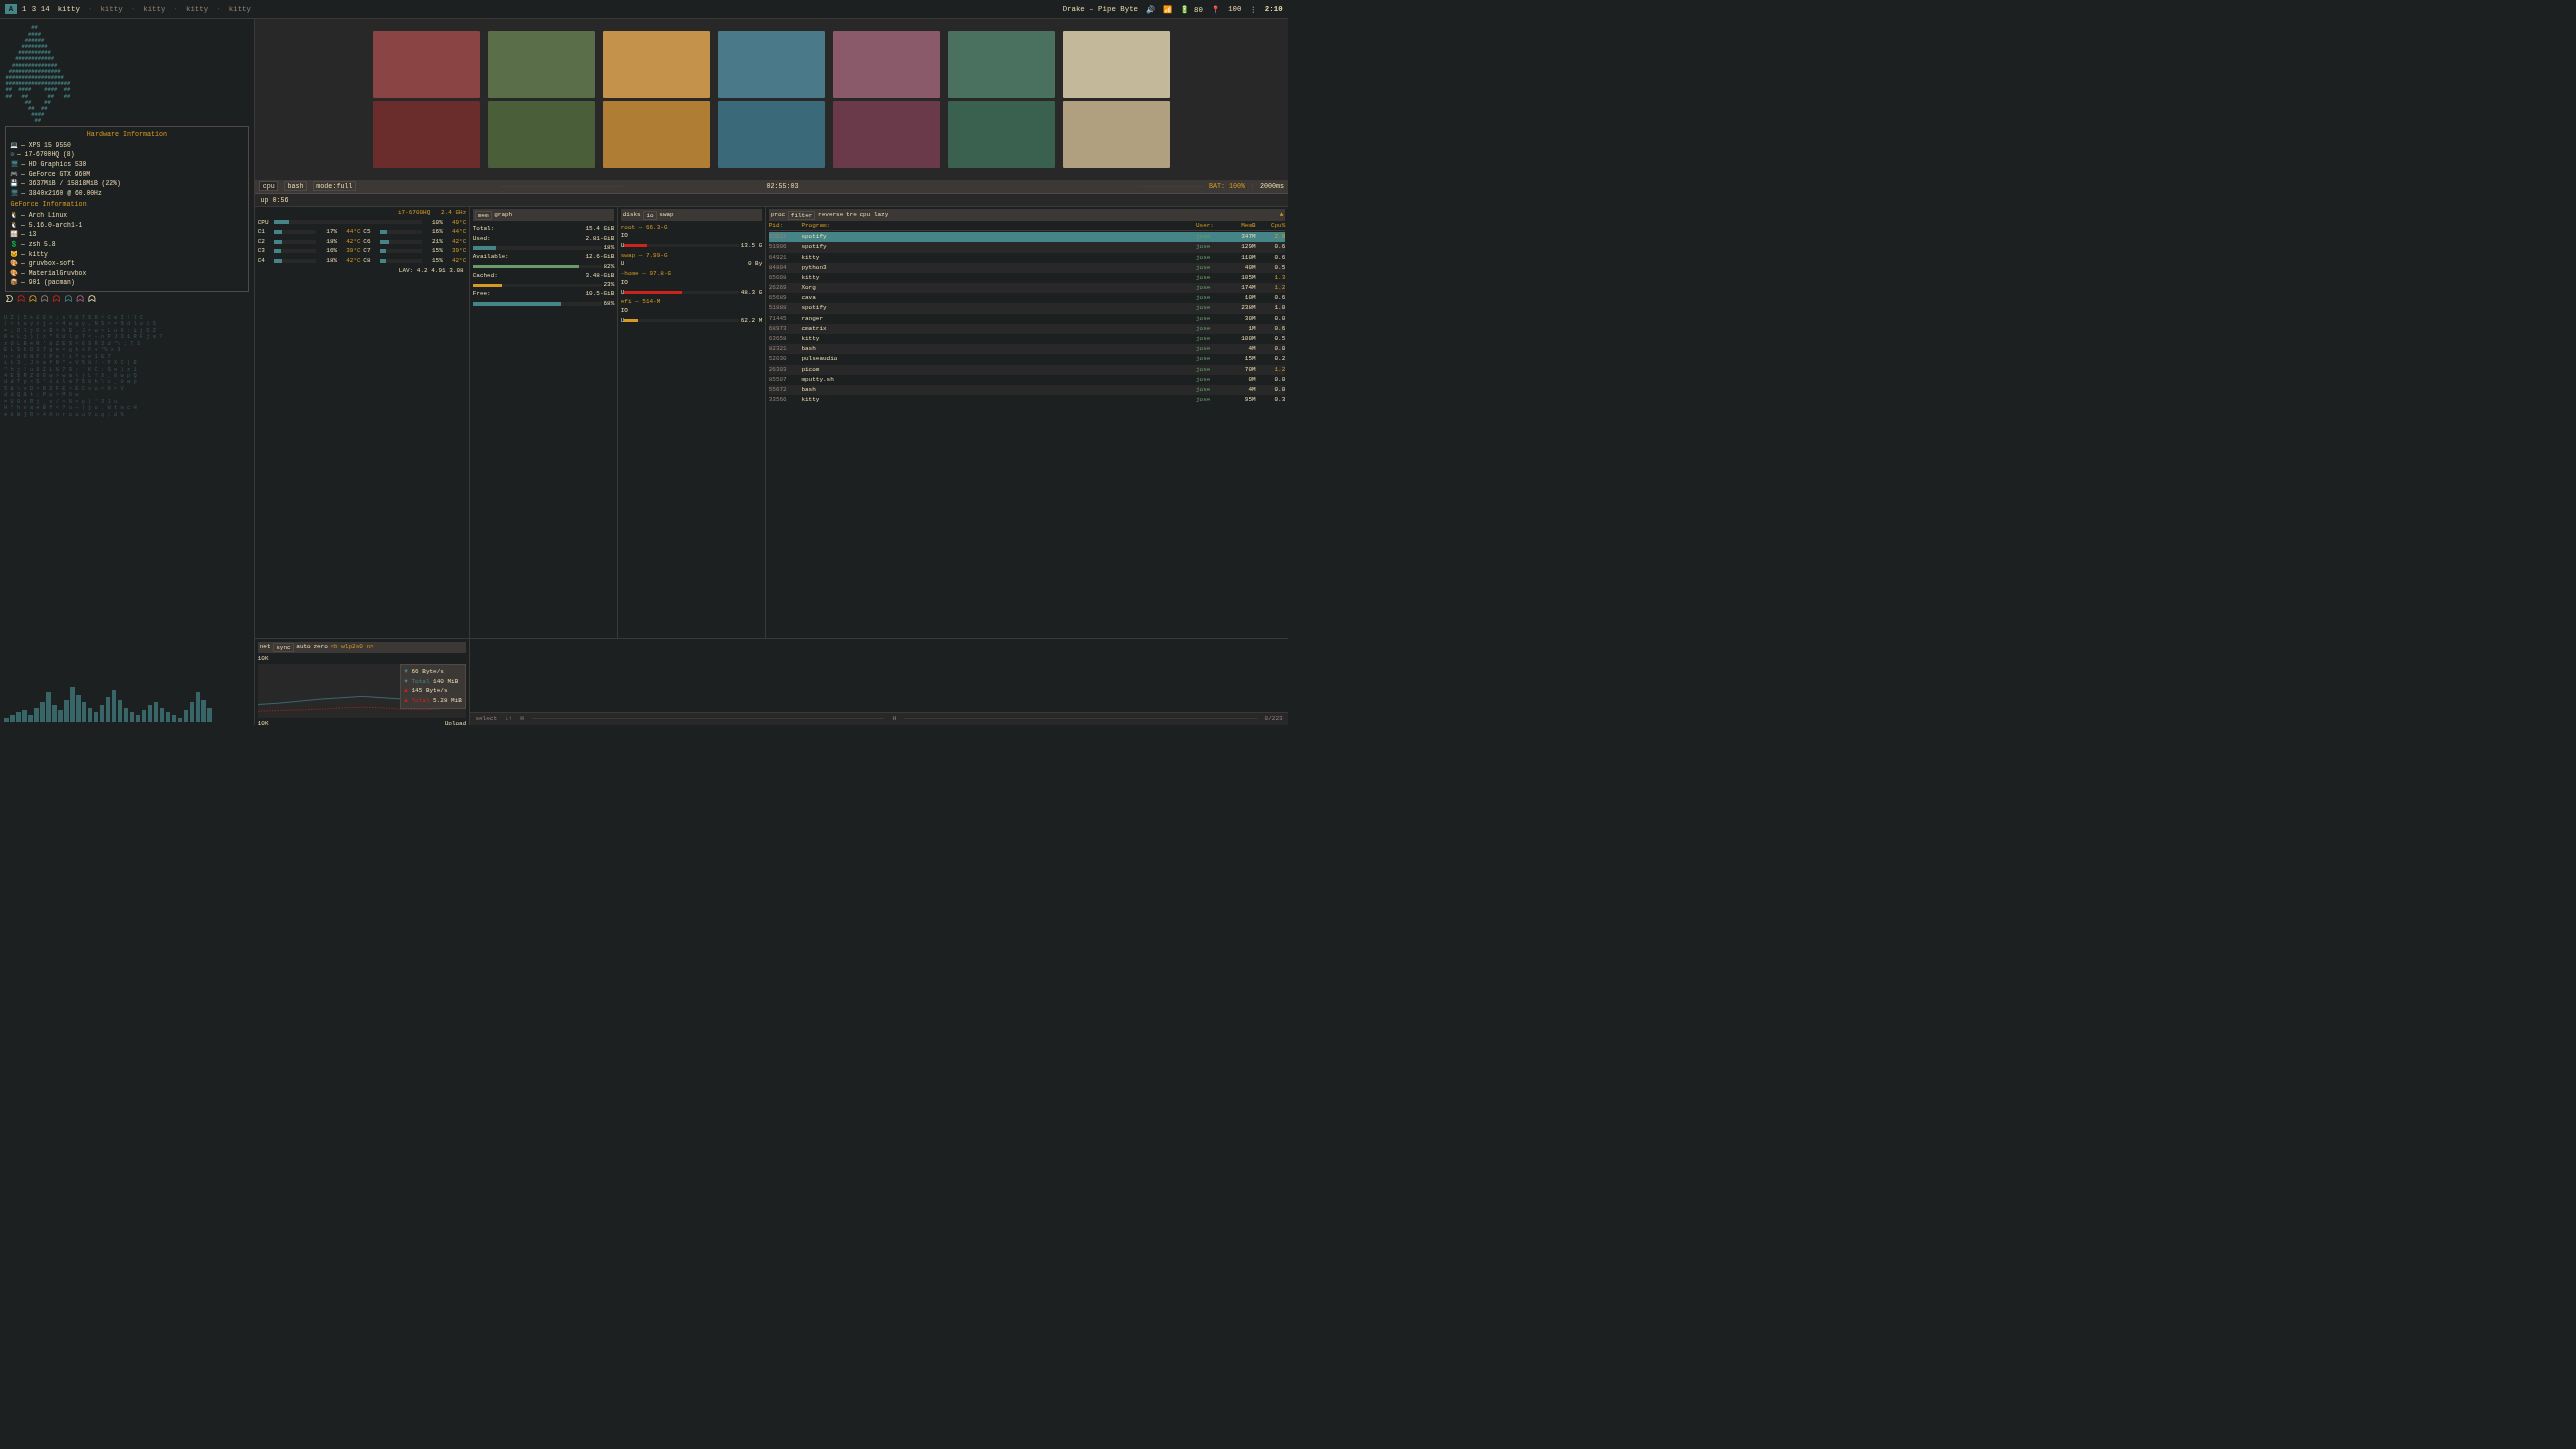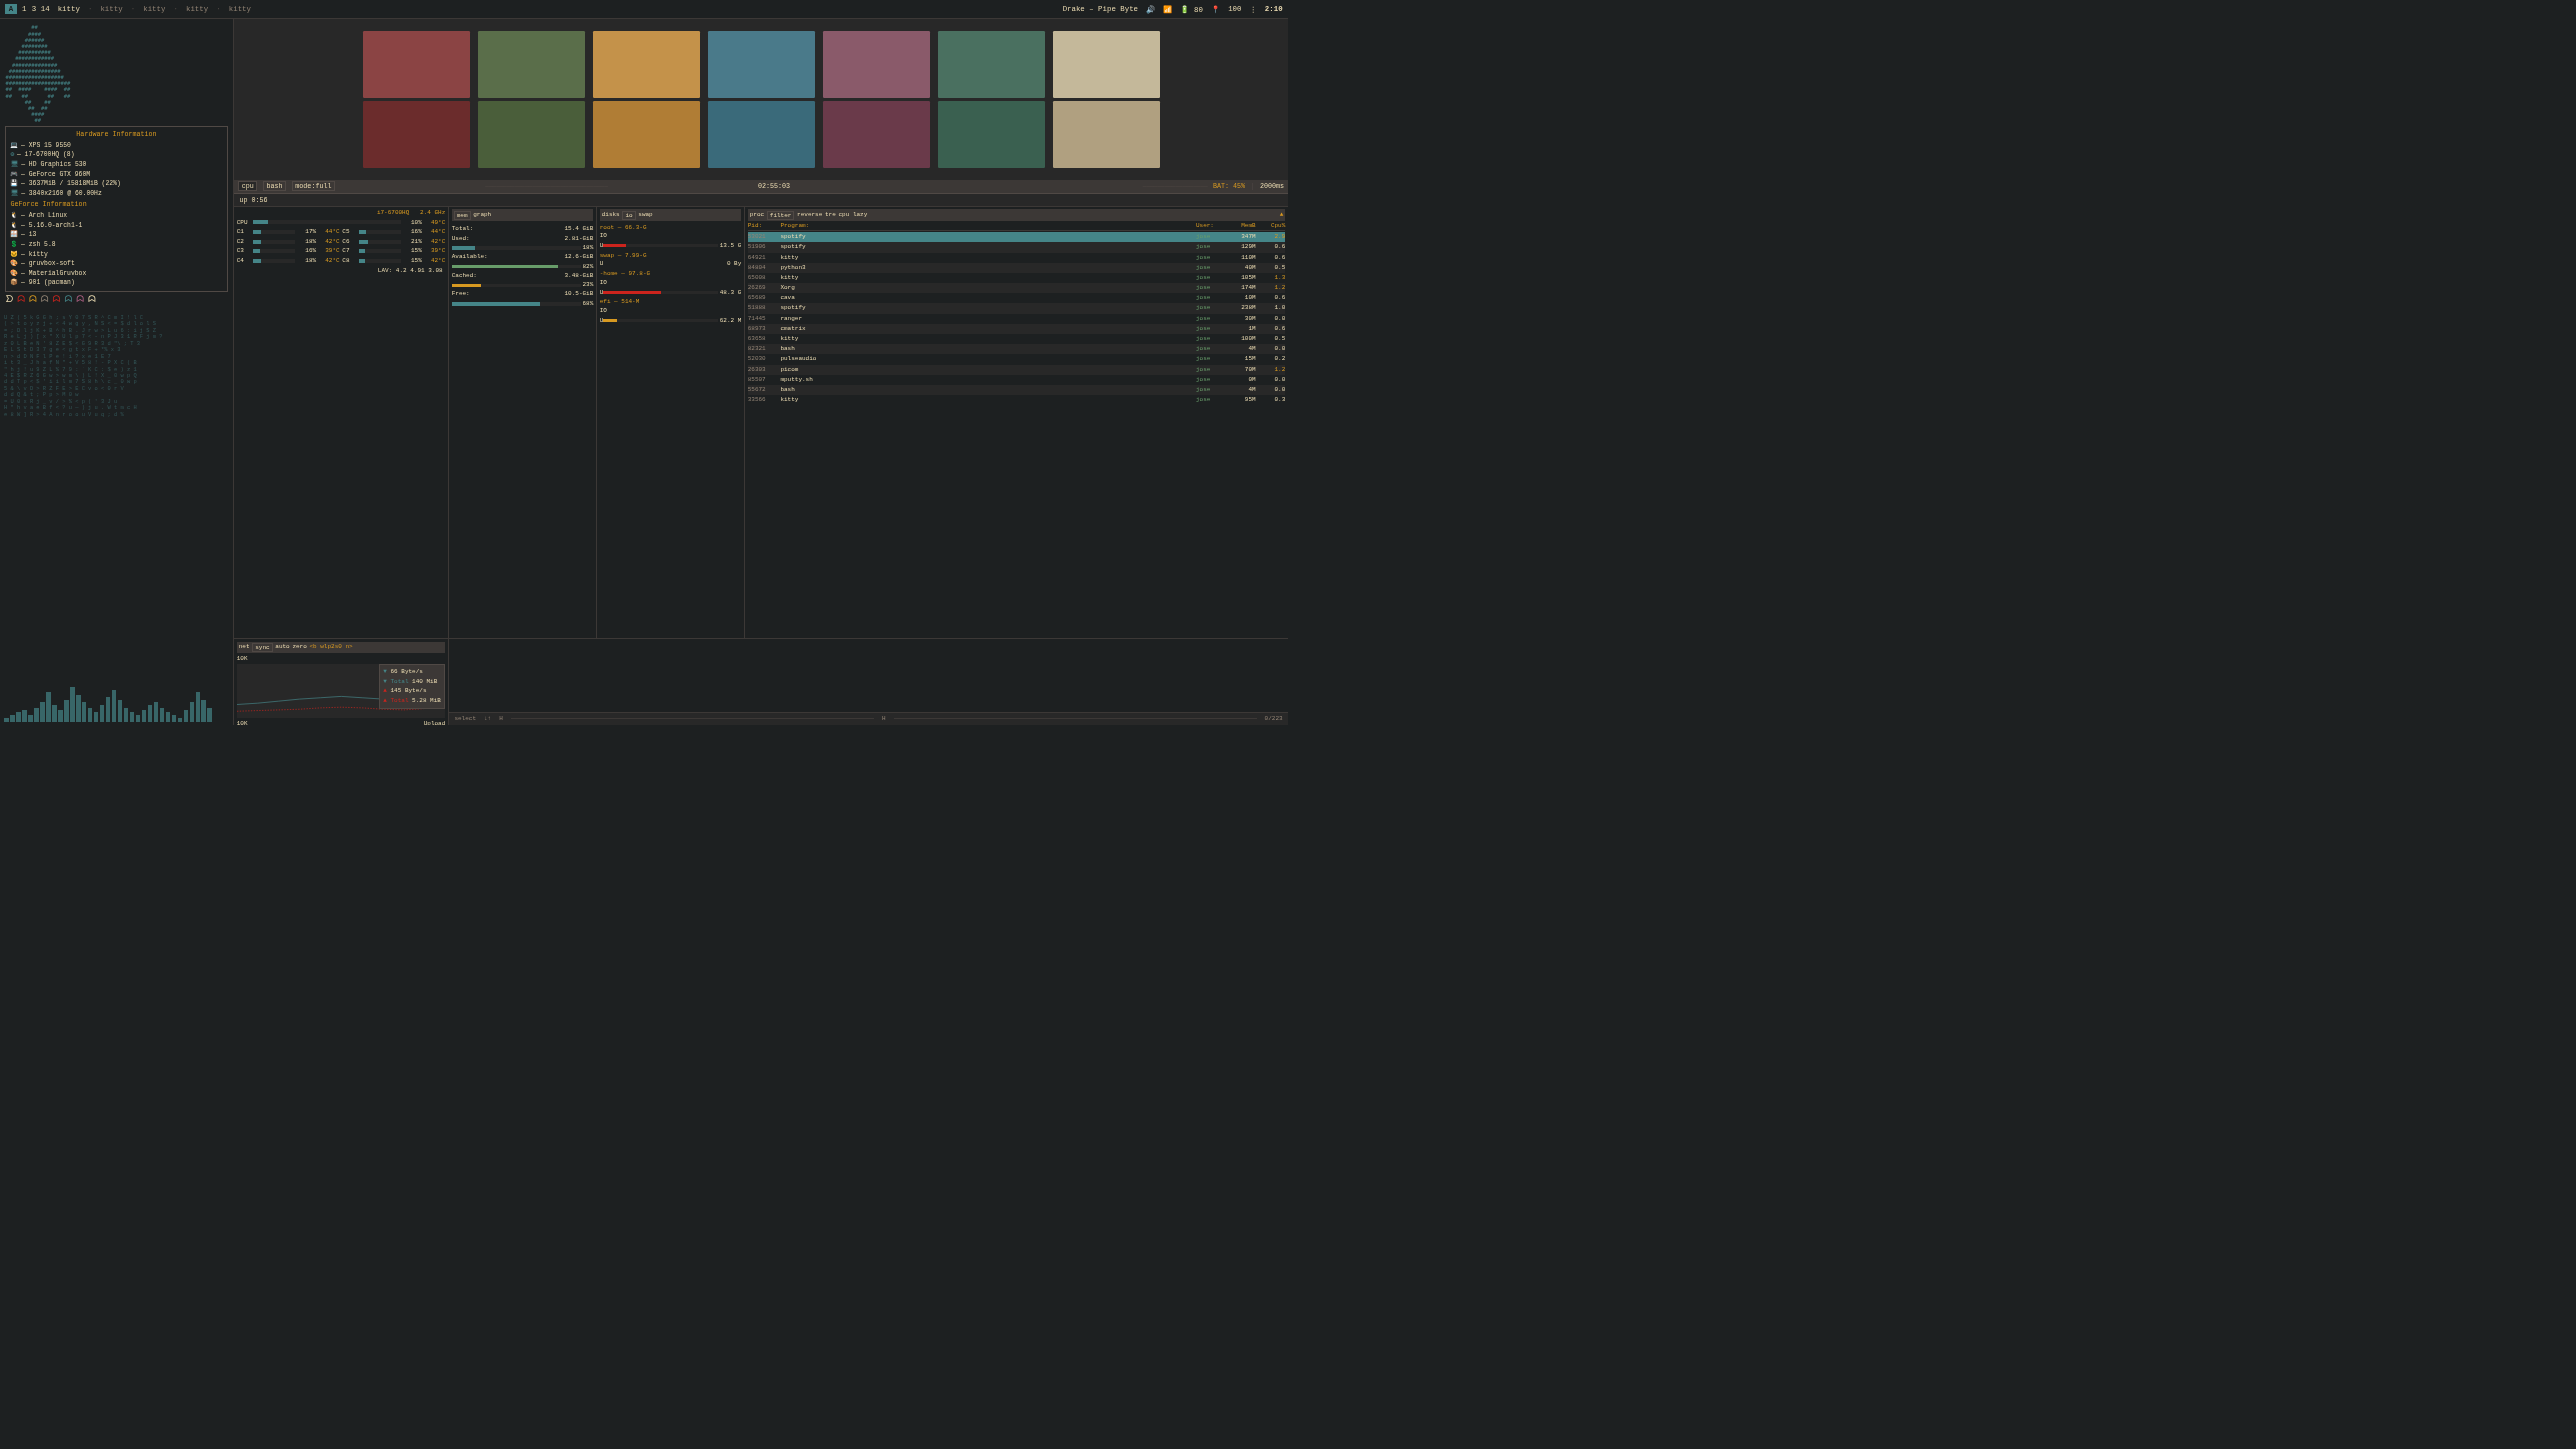--- a/index.html
+++ b/index.html
@@ -62,21 +62,21 @@
 
     
     #main {
       display: flex;
       width: 100%;
       height: calc(100% - 19px);
     }
 
     
     #left-panel {
-      width: 234px;
+      width: 255px;
       background: #1d2021;
       display: flex;
       flex-direction: column;
       overflow: hidden;
       border-right: 0.7px solid #3c3836;
     }
 
     .neofetch-area {
       padding: 5.4px;
       font-size: 6.4px;
@@ -555,21 +555,21 @@
 
     <div class="htop-wrapper">
 
       <div style="display:flex;align-items:center;background:#3c3836;border-bottom:0.7px solid #504945;padding:1.3px 4px;font-size:6.7px;gap:5.4px">
         <span style="border:0.7px solid #504945;padding:0 2.7px;background:#282828">cpu</span>
         <span style="border:0.7px solid #504945;padding:0 2.7px">bash</span>
         <span style="border:0.7px solid #504945;padding:0 2.7px">mode:full</span>
         <div style="flex:1;text-align:center;color:#504945;font-size:6px">──────────────────────────────────</div>
         <span>02:55:03</span>
         <div style="flex:1;text-align:right;color:#504945;font-size:6px">──────────────────</div>
-        <span style="color:#d79921">BAT: 45%</span>
+        <span style="color:#d79921">BAT: 100%</span>
         <span style="color:#504945">|</span>
         <span>2000ms</span>
       </div>
 
       <div class="uptime-bar">
         <span>up 0:56</span>
       </div>
 
       <div class="htop-panels">
 

